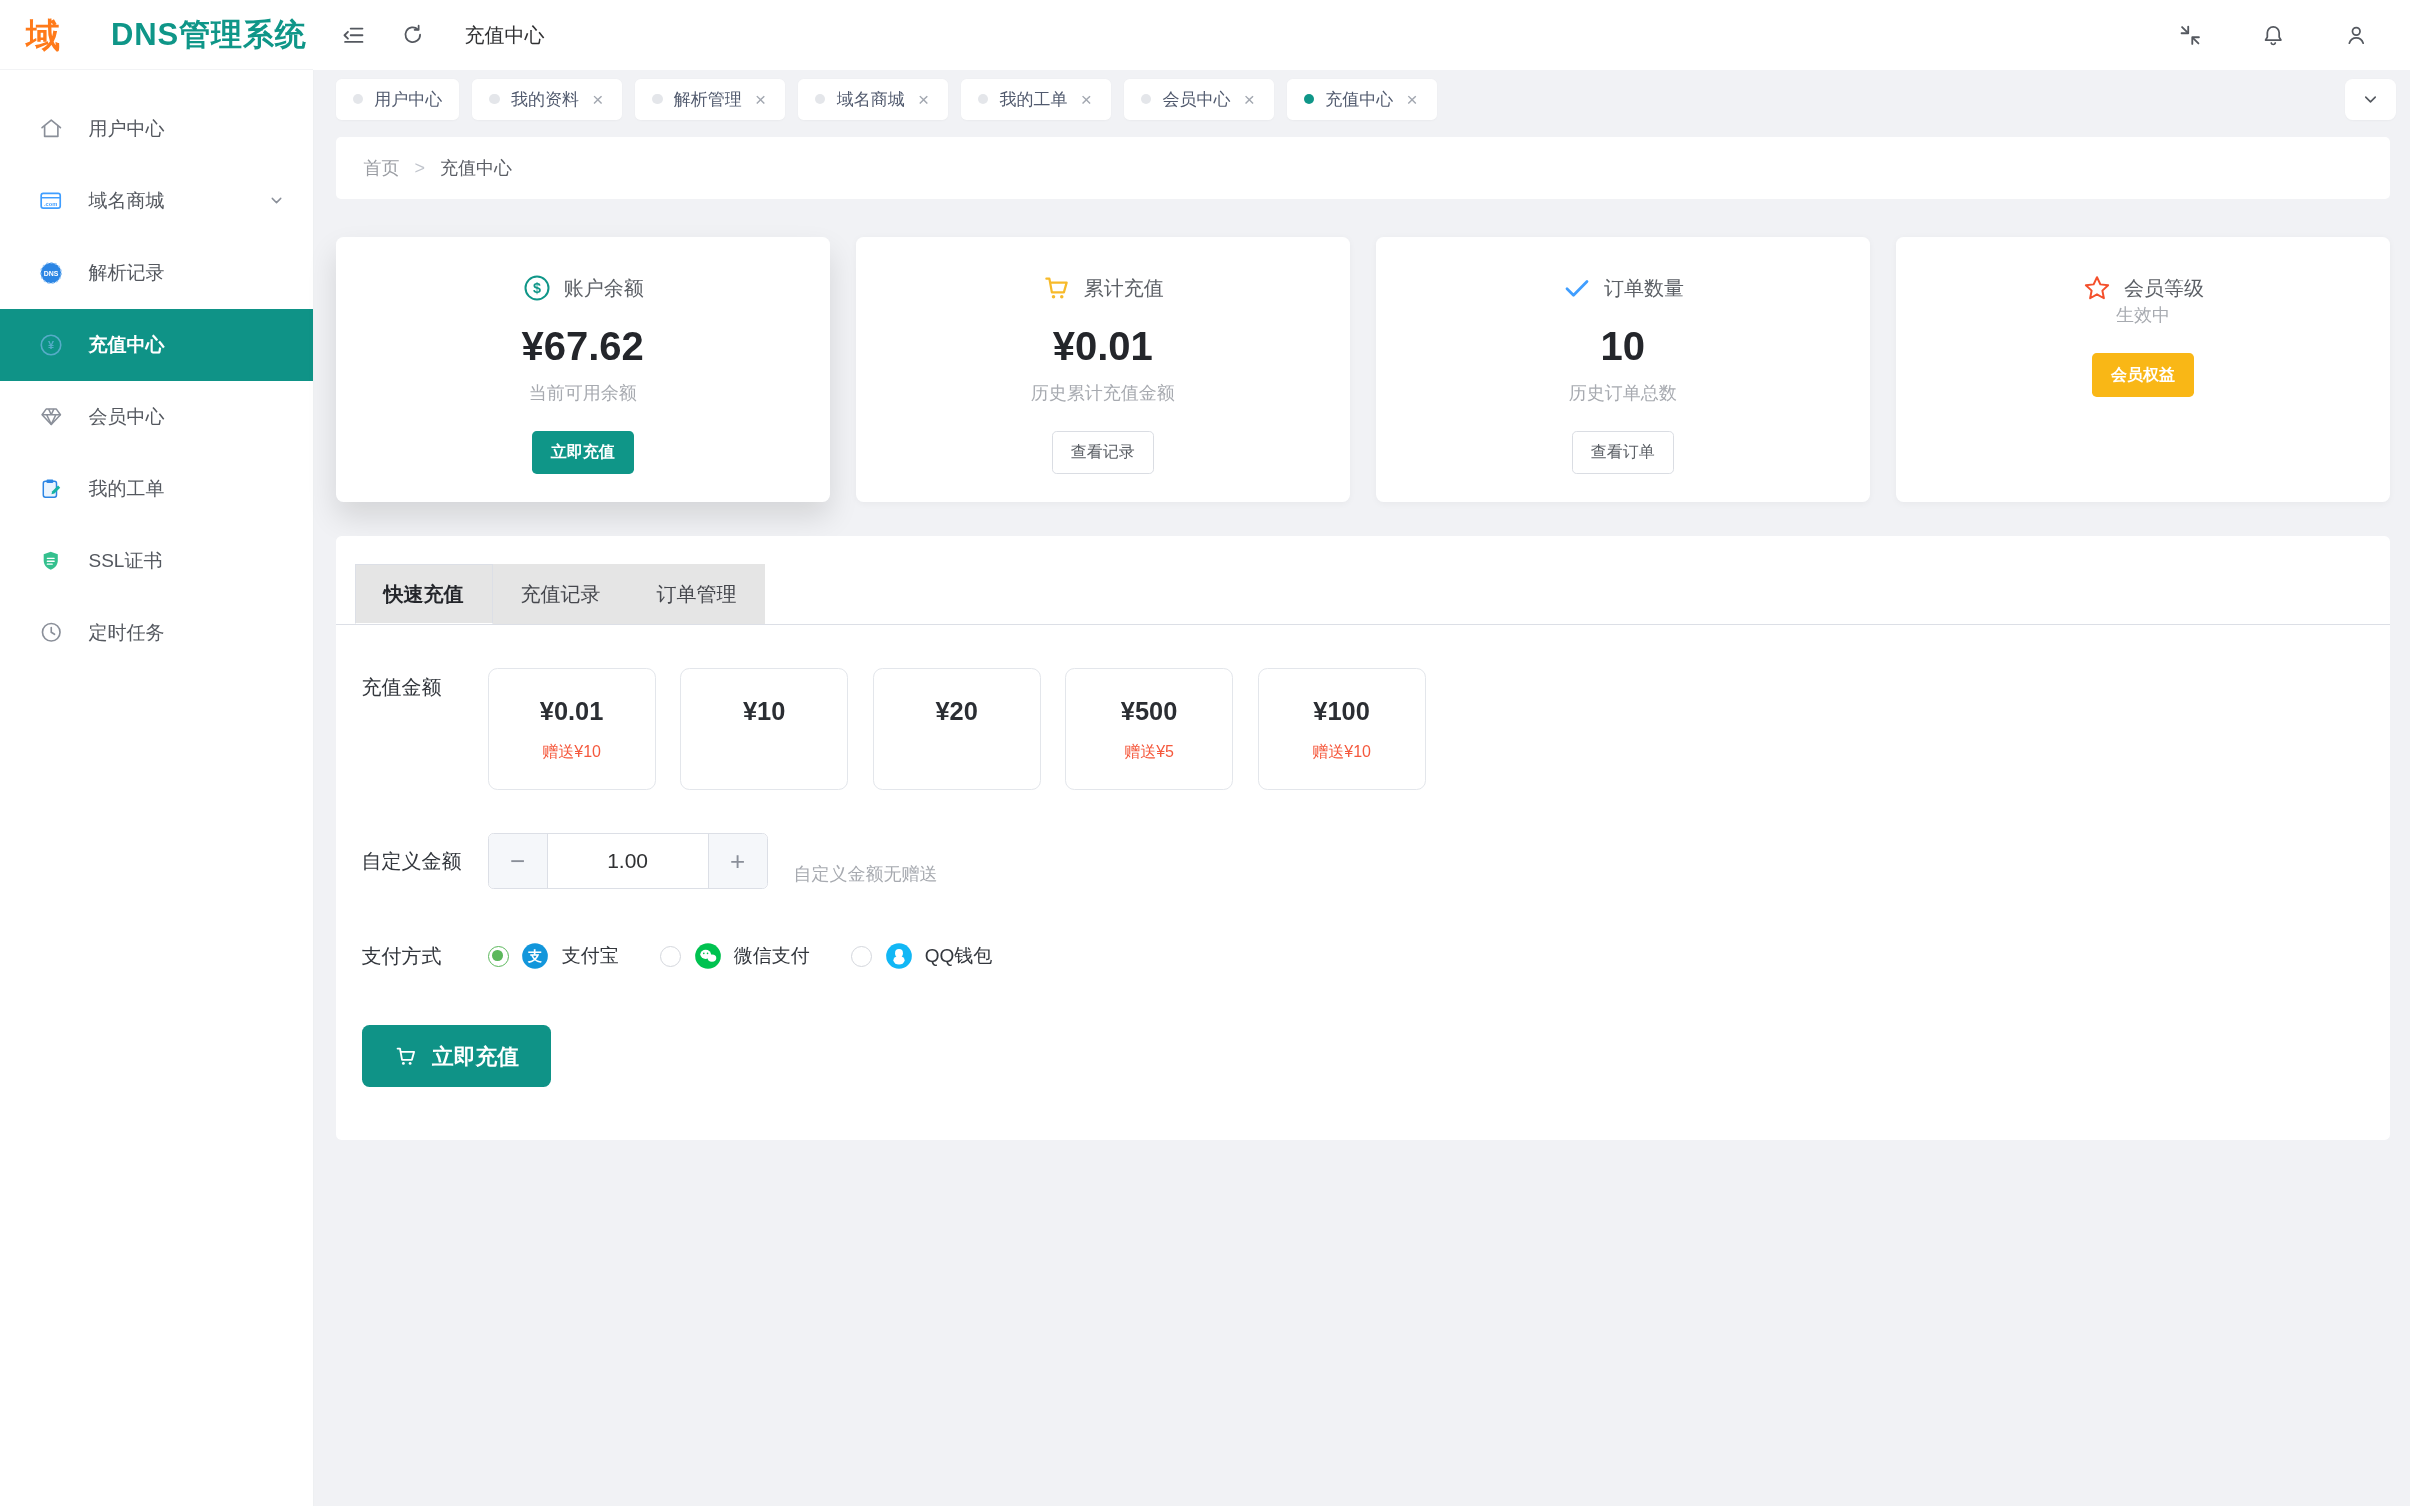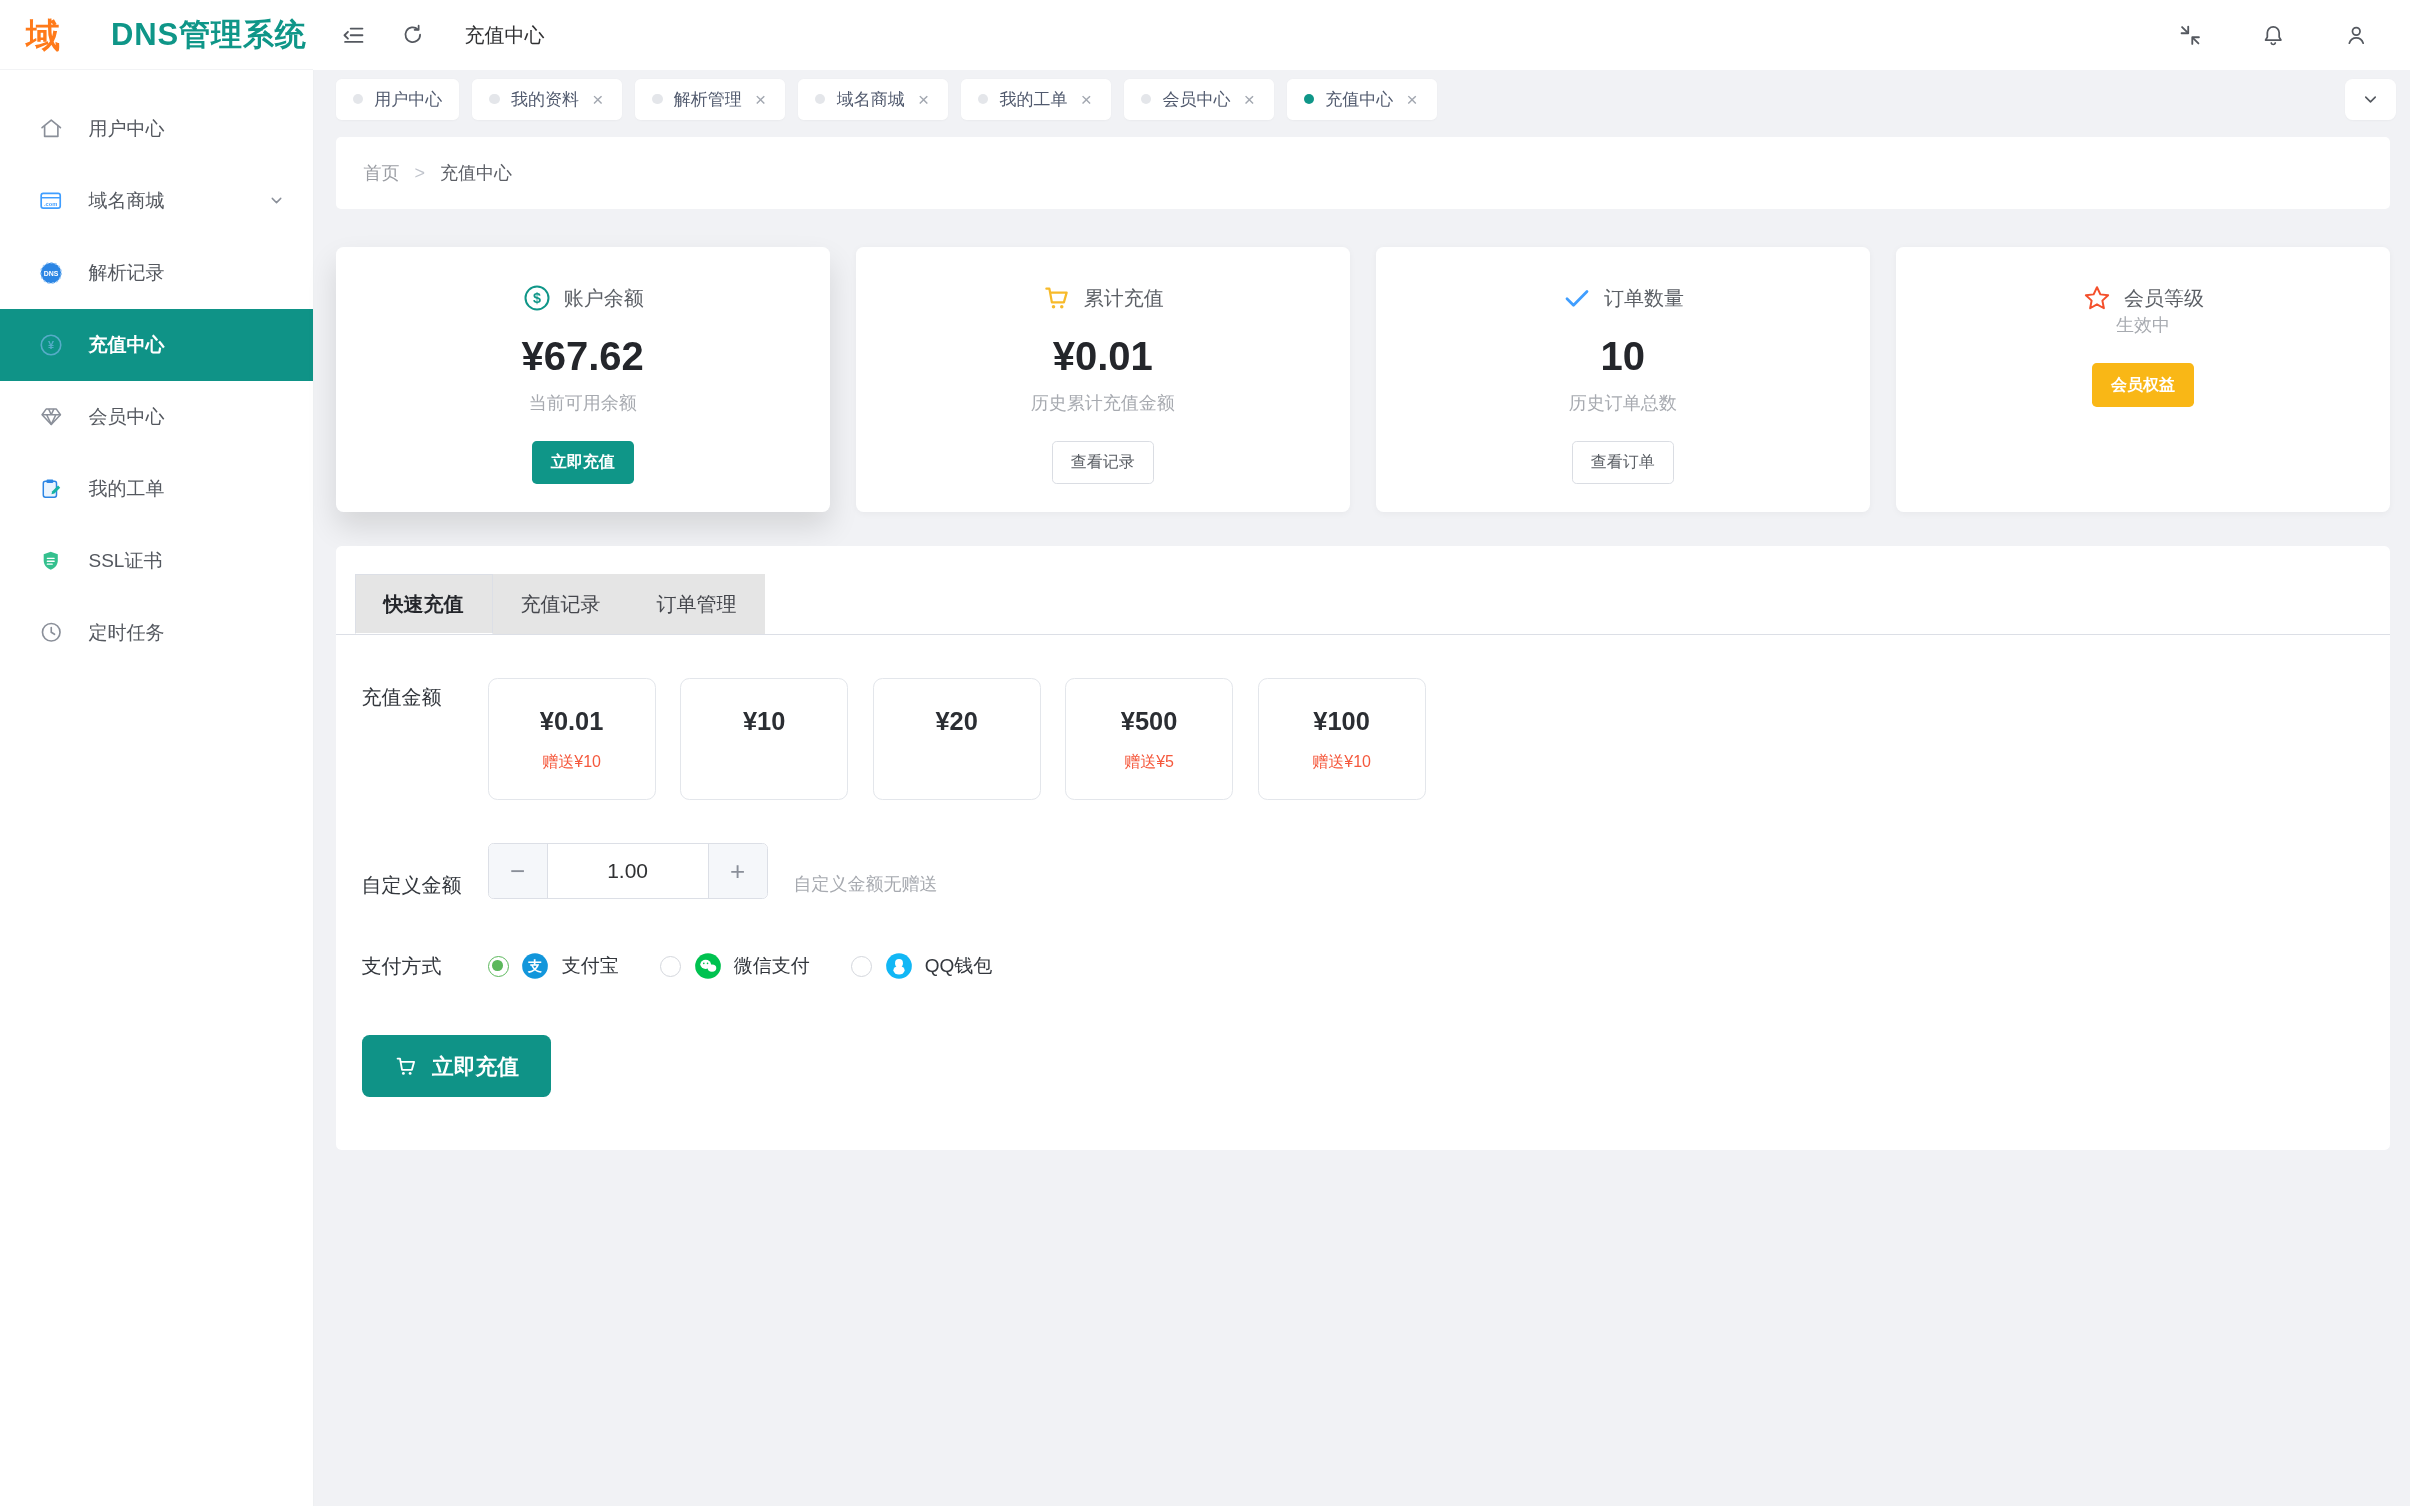--- a/index.html
+++ b/index.html
@@ -32,21 +32,21 @@
 
   
   .tagbar { height: 58px; display: flex; align-items: center; gap: 13px; padding: 0 81px 0 22.6px; position: relative; }
   .tag { height: 41px; background: #fff; border-radius: 5.6px; display: flex; align-items: center; gap: 11.3px; padding: 0 17px; font-size: 17px; color: #515a6e; cursor: pointer; box-shadow: 0 0.9px 1.9px rgba(0,0,0,.03); }
   .tag .dot { width: 10.4px; height: 10.4px; border-radius: 50%; background: #e4e6ea; }
   .tag.active .dot { background: #0f9688; }
   .tag .tag-close { font-size: 19px; color: #a2a7b0; line-height: 1; padding: 0 1.9px; }
   .tag-more { position: absolute; right: 15px; top: 8.5px; width: 51px; height: 41px; background: #fff; border-radius: 7.5px; display: flex; align-items: center; justify-content: center; color: #54585f; cursor: pointer; box-shadow: 0 0.9px 1.9px rgba(0,0,0,.03); }
 
   
-  .breadcrumb { margin: 9.4px 21px 0 22.6px; height: 72px; background: #fff; border-radius: 5px; display: flex; align-items: center; gap: 15px; padding: 0 28px; font-size: 18px; }
+  .breadcrumb { margin: 9.4px 21px 0 22.6px; height: 62px; background: #fff; border-radius: 5px; display: flex; align-items: center; gap: 15px; padding: 0 28px; font-size: 18px; }
   .bc-home { color: #9a9da3; cursor: pointer; }
   .bc-sep { color: #c0c4cc; }
   .bc-current { color: #5c5f66; }
 
   
   .stats { display: flex; gap: 26px; margin: 38px 21px 0 22.6px; }
   .stat-card { flex: 1; background: #fff; border-radius: 7.5px; text-align: center; padding: 36px 0 28px; box-shadow: 0 1.9px 7.5px rgba(0,0,0,.04); }
   .stat-card.elevated { box-shadow: 0 15px 30px rgba(0,0,0,.12); }
   .sc-title { display: flex; align-items: center; justify-content: center; gap: 12.2px; font-size: 20px; color: #5c6066; }
   .sc-title .sc-icon { width: 30px; height: 30px; display: flex; align-items: center; justify-content: center; }
@@ -66,21 +66,21 @@
   .form { padding: 43px 26px 53px; }
   .form-row { display: flex; }
   .form-label { width: 126px; min-width: 126px; font-size: 20px; color: #33373d; padding-top: 5.6px; }
   .form-label.mid { padding-top: 15px; }
 
   .amounts { display: flex; gap: 24.5px; }
   .amount-card { width: 168px; height: 122px; border: 0.9px solid #e3e6eb; border-radius: 9.4px; display: flex; flex-direction: column; align-items: center; padding-top: 28px; gap: 16px; cursor: pointer; background: #fff; }
   .amount-value { font-size: 25.4px; font-weight: 700; color: #2b2e33; }
   .amount-bonus { font-size: 16px; color: #f5593d; }
 
-  .row-custom { margin-top: 43px; align-items: flex-end; }
+  .row-custom { margin-top: 43px; align-items: flex-start; }
   .stepper { display: flex; height: 56px; border: 0.9px solid #dcdfe6; border-radius: 5.6px; overflow: hidden; background: #fff; }
   .step-btn { width: 58px; background: #f5f7fa; color: #8a8f99; font-size: 26px; display: flex; align-items: center; justify-content: center; cursor: pointer; border: none; }
   .step-input { width: 162px; border: none; border-left: 0.9px solid #dcdfe6; border-right: 0.9px solid #dcdfe6; text-align: center; font-size: 21px; color: #303133; outline: none; font-family: "Liberation Sans", sans-serif; }
   .custom-note { margin-left: 26px; font-size: 18px; color: #a7aab0; align-self: flex-end; padding-bottom: 3.8px; }
 
   .row-pay { margin-top: 53px; align-items: center; }
   .pay-options { display: flex; align-items: center; gap: 41px; }
   .pay-option { display: flex; align-items: center; gap: 12.2px; cursor: pointer; }
   .radio { width: 21.7px; height: 21.7px; border-radius: 50%; border: 1.9px solid #d4d7dd; position: relative; background: #fff; }
   .radio.checked { border-color: #5cb85c; }

